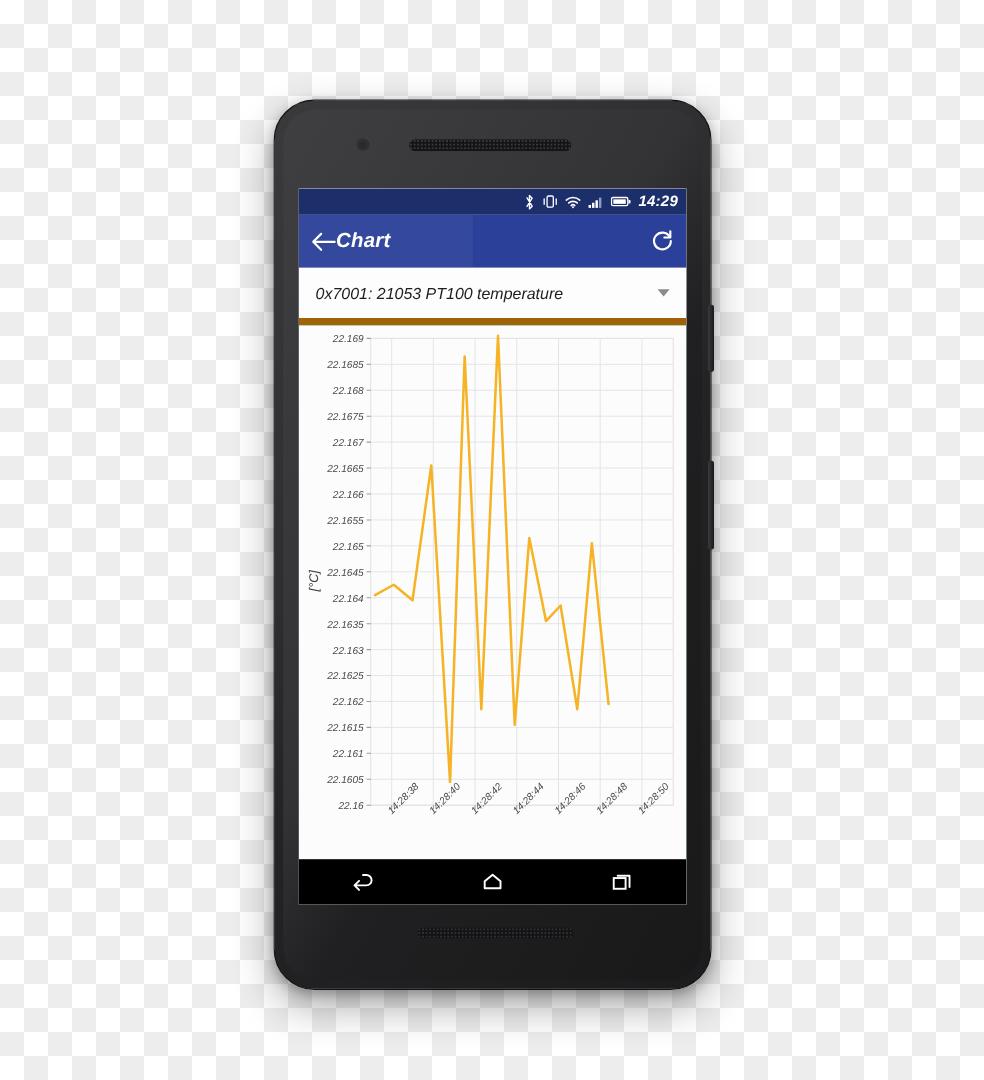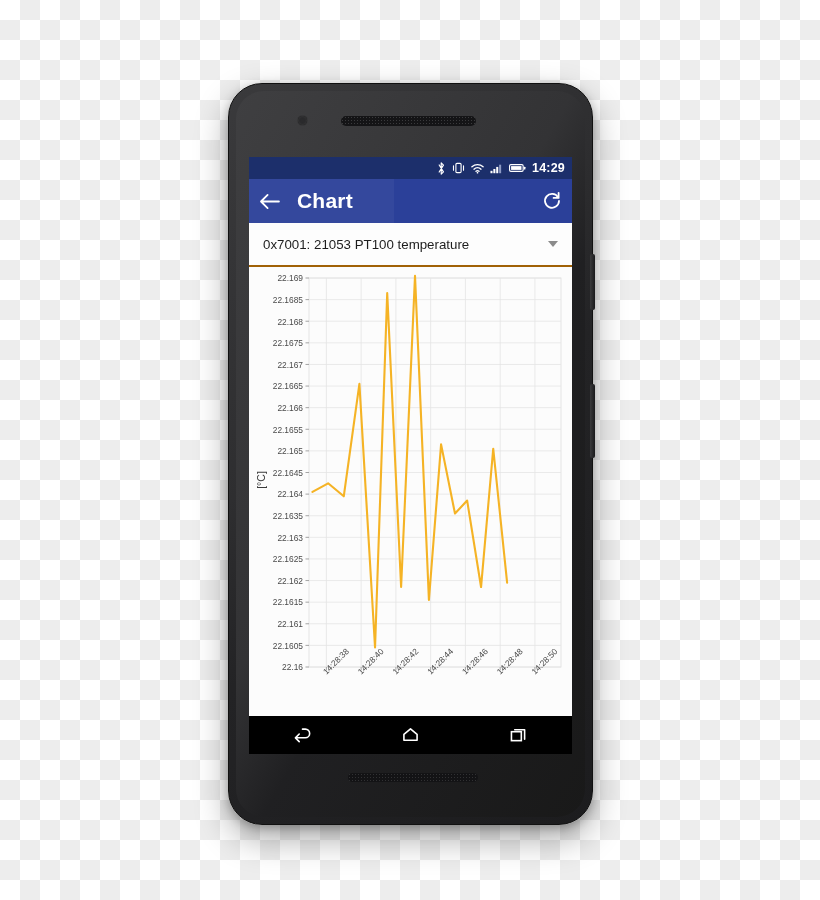--- a/index.html
+++ b/index.html
@@ -14,20 +14,21 @@
     background-position:0 0, 20px 20px;
   }
 
   
   #phone{
     position:absolute; left:228px; top:83px; width:363px; height:740px;
     border-radius:34px;
     background:linear-gradient(135deg,#3a3a3c 0%,#2e2e30 38%,#232325 55%,#1c1c1e 100%);
     box-shadow:0 14px 34px rgba(0,0,0,.33), 0 3px 10px rgba(0,0,0,.25);
     border:1px solid #111;
+    font-style:italic;
   }
   #phone-inner{
     position:absolute; left:7px; top:7px; width:349px; height:726px;
     border-radius:28px;
     background:linear-gradient(120deg,#3f3f41 0%,#333335 44%,#202022 58%,#191919 100%);
     overflow:hidden;
   }
   .side-btn{position:absolute;right:-3px;width:5px;border-radius:2px;
     background:linear-gradient(90deg,#3b3b3d,#1a1a1c);}
   #btn-power{top:170px;height:56px;}
@@ -49,25 +50,25 @@
 
   #statusbar{height:22px;background:#1c2f6b;display:flex;align-items:center;
     justify-content:flex-end;padding-right:7px;gap:6px;}
   .sb-icon{display:flex;align-items:center;}
   #sb-time{color:#fff;font-size:12.5px;font-weight:600;letter-spacing:.2px;}
 
   #appbar{height:44px;background:#2b4099;display:flex;align-items:center;
     padding:0 10px;position:relative;overflow:hidden;}
   #appbar:before{content:"";position:absolute;left:0;top:0;width:45%;height:100%;
     background:rgba(255,255,255,.045);}
-  #appbar-title{color:#fff;font-size:21px;font-weight:700;margin-left:17px;letter-spacing:.2px;}
+  #appbar-title{color:#fff;font-size:17px;font-weight:700;letter-spacing:.2px;}
   #refresh-btn{margin-left:auto;display:flex;align-items:center;}
 
   #spinner-row{height:42px;background:#fdfdfd;display:flex;align-items:center;
-    padding:0 14px;border-bottom:2px solid #a16207;}
+    padding:0 14px;border-bottom:6px solid #a16207;}
   #spinner-label{font-size:13.3px;color:#1d1d1d;}
   #spinner-caret{margin-left:auto;width:0;height:0;border-left:5.5px solid transparent;
     border-right:5.5px solid transparent;border-top:6px solid #8b8b8b;}
 
   #chart-area{position:relative;height:489px;background:#15803d;}
   #chart-svg{display:block;}
 
   #navbar{position:absolute;left:0;bottom:0;width:100%;height:38px;background:#000;
     display:flex;align-items:center;justify-content:space-around;}
   .nav-ico{display:flex;align-items:center;justify-content:center;width:46px;height:38px;}

